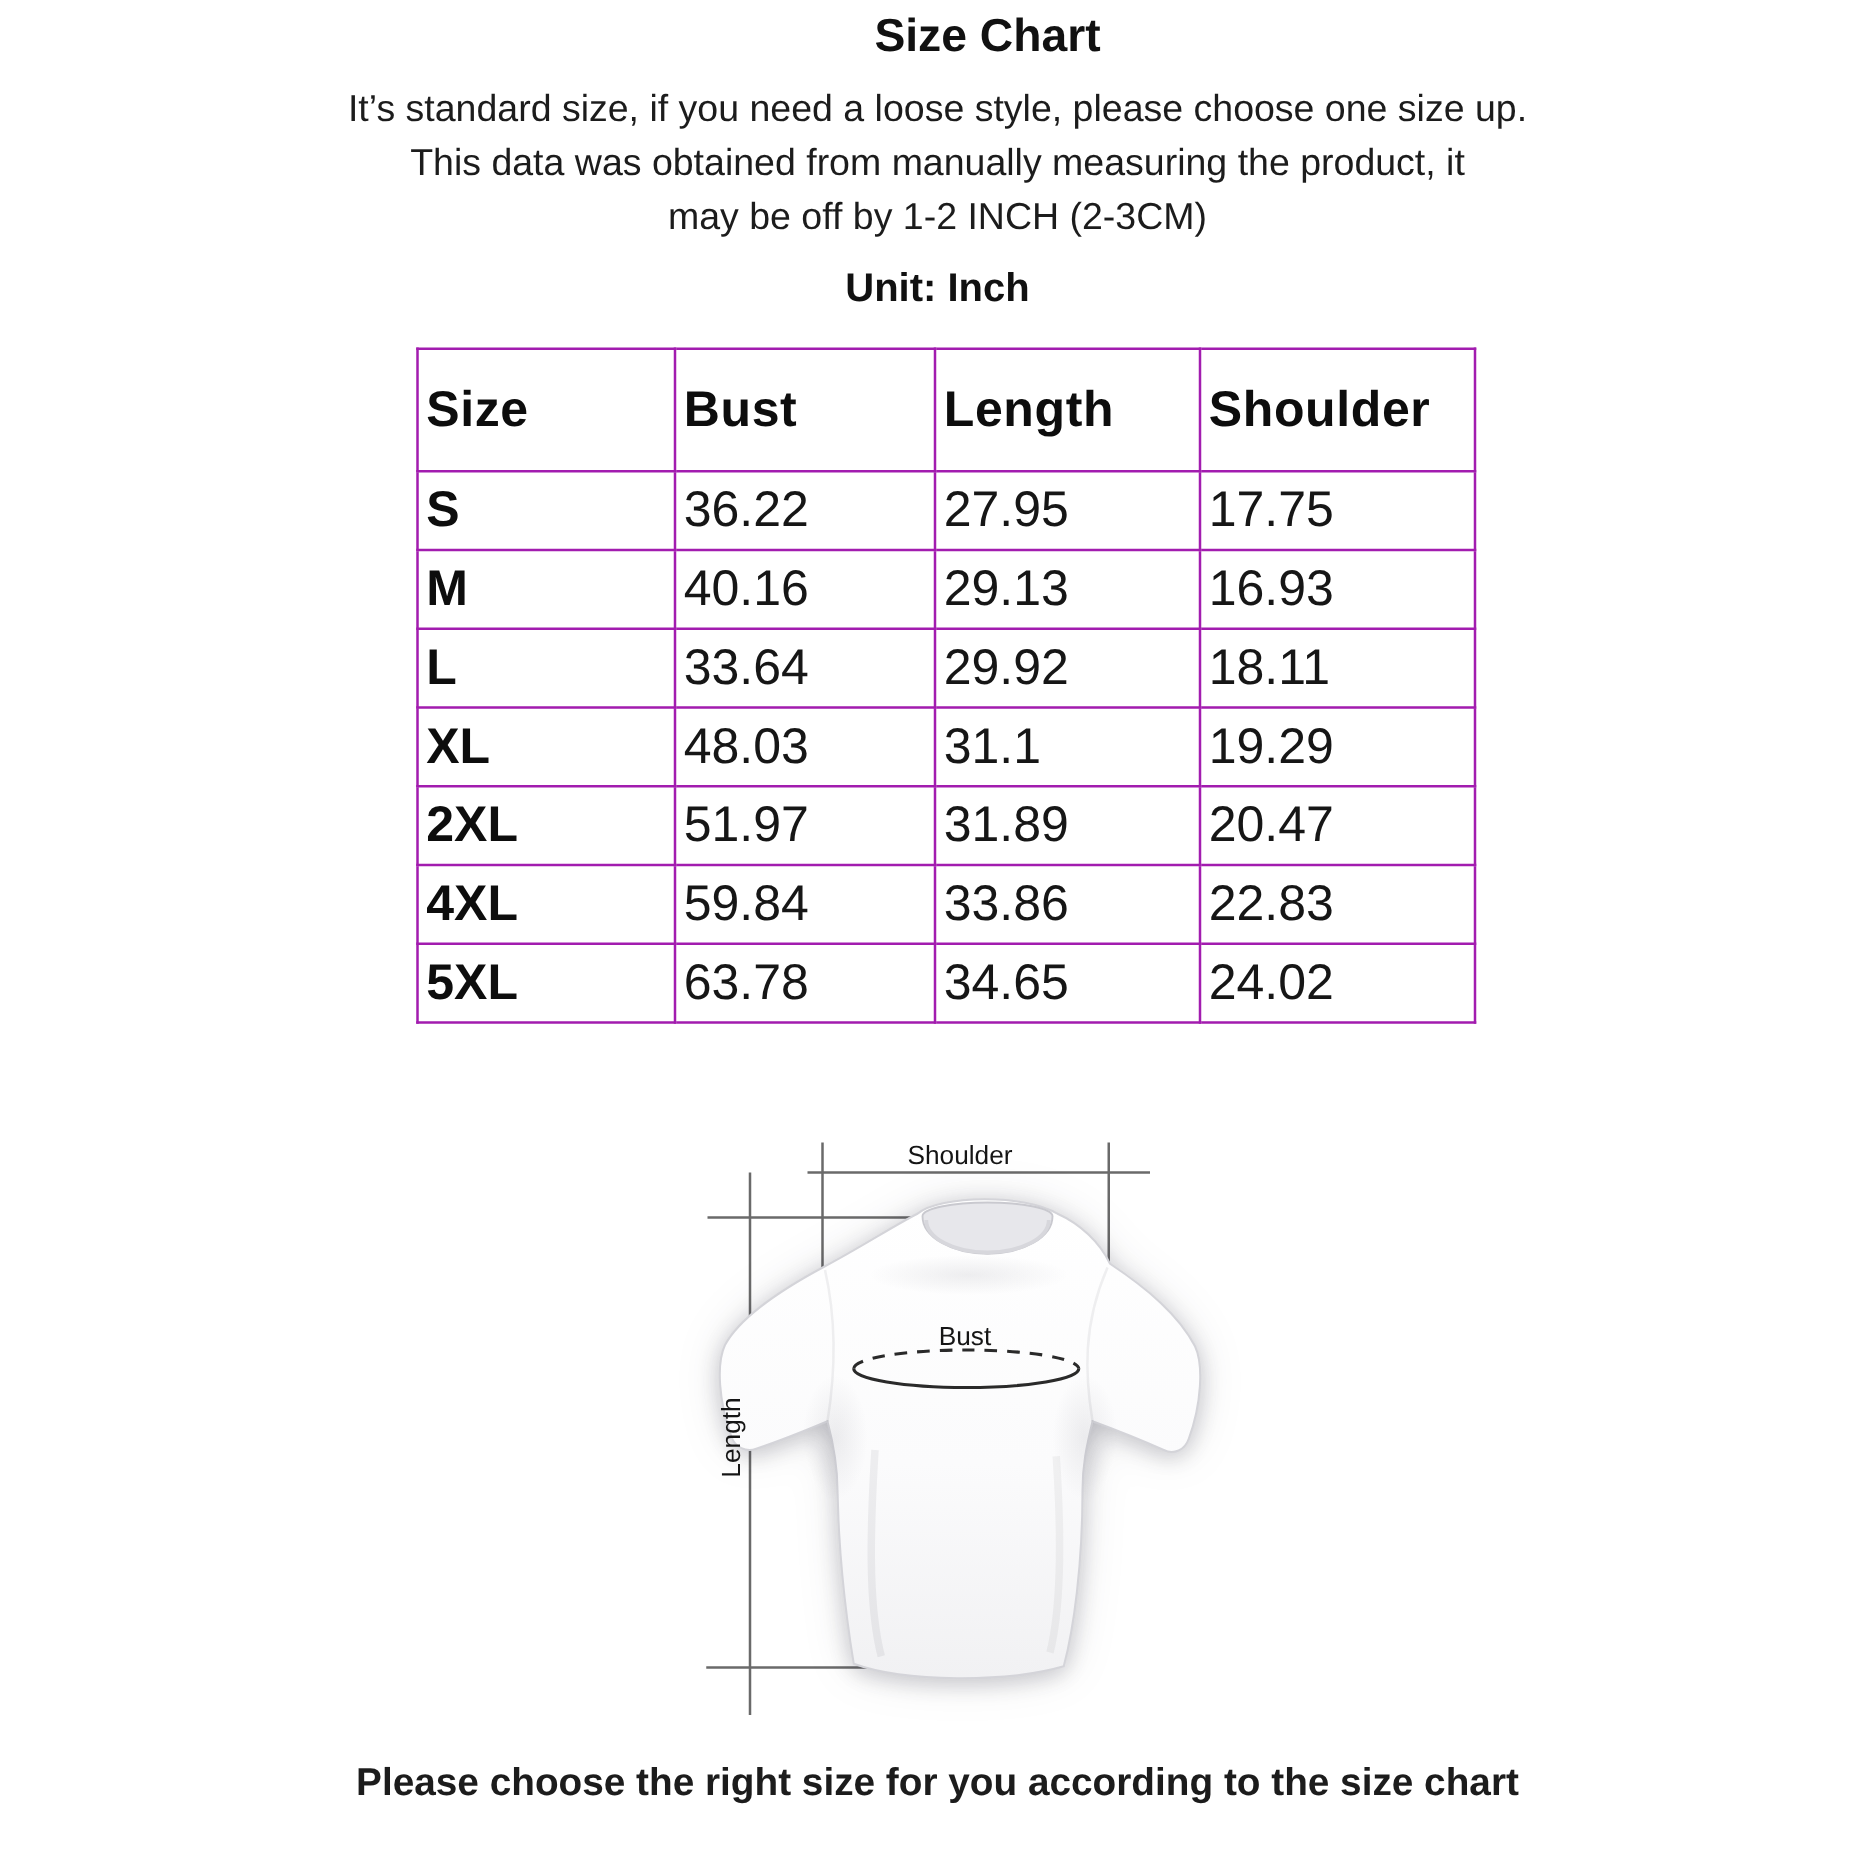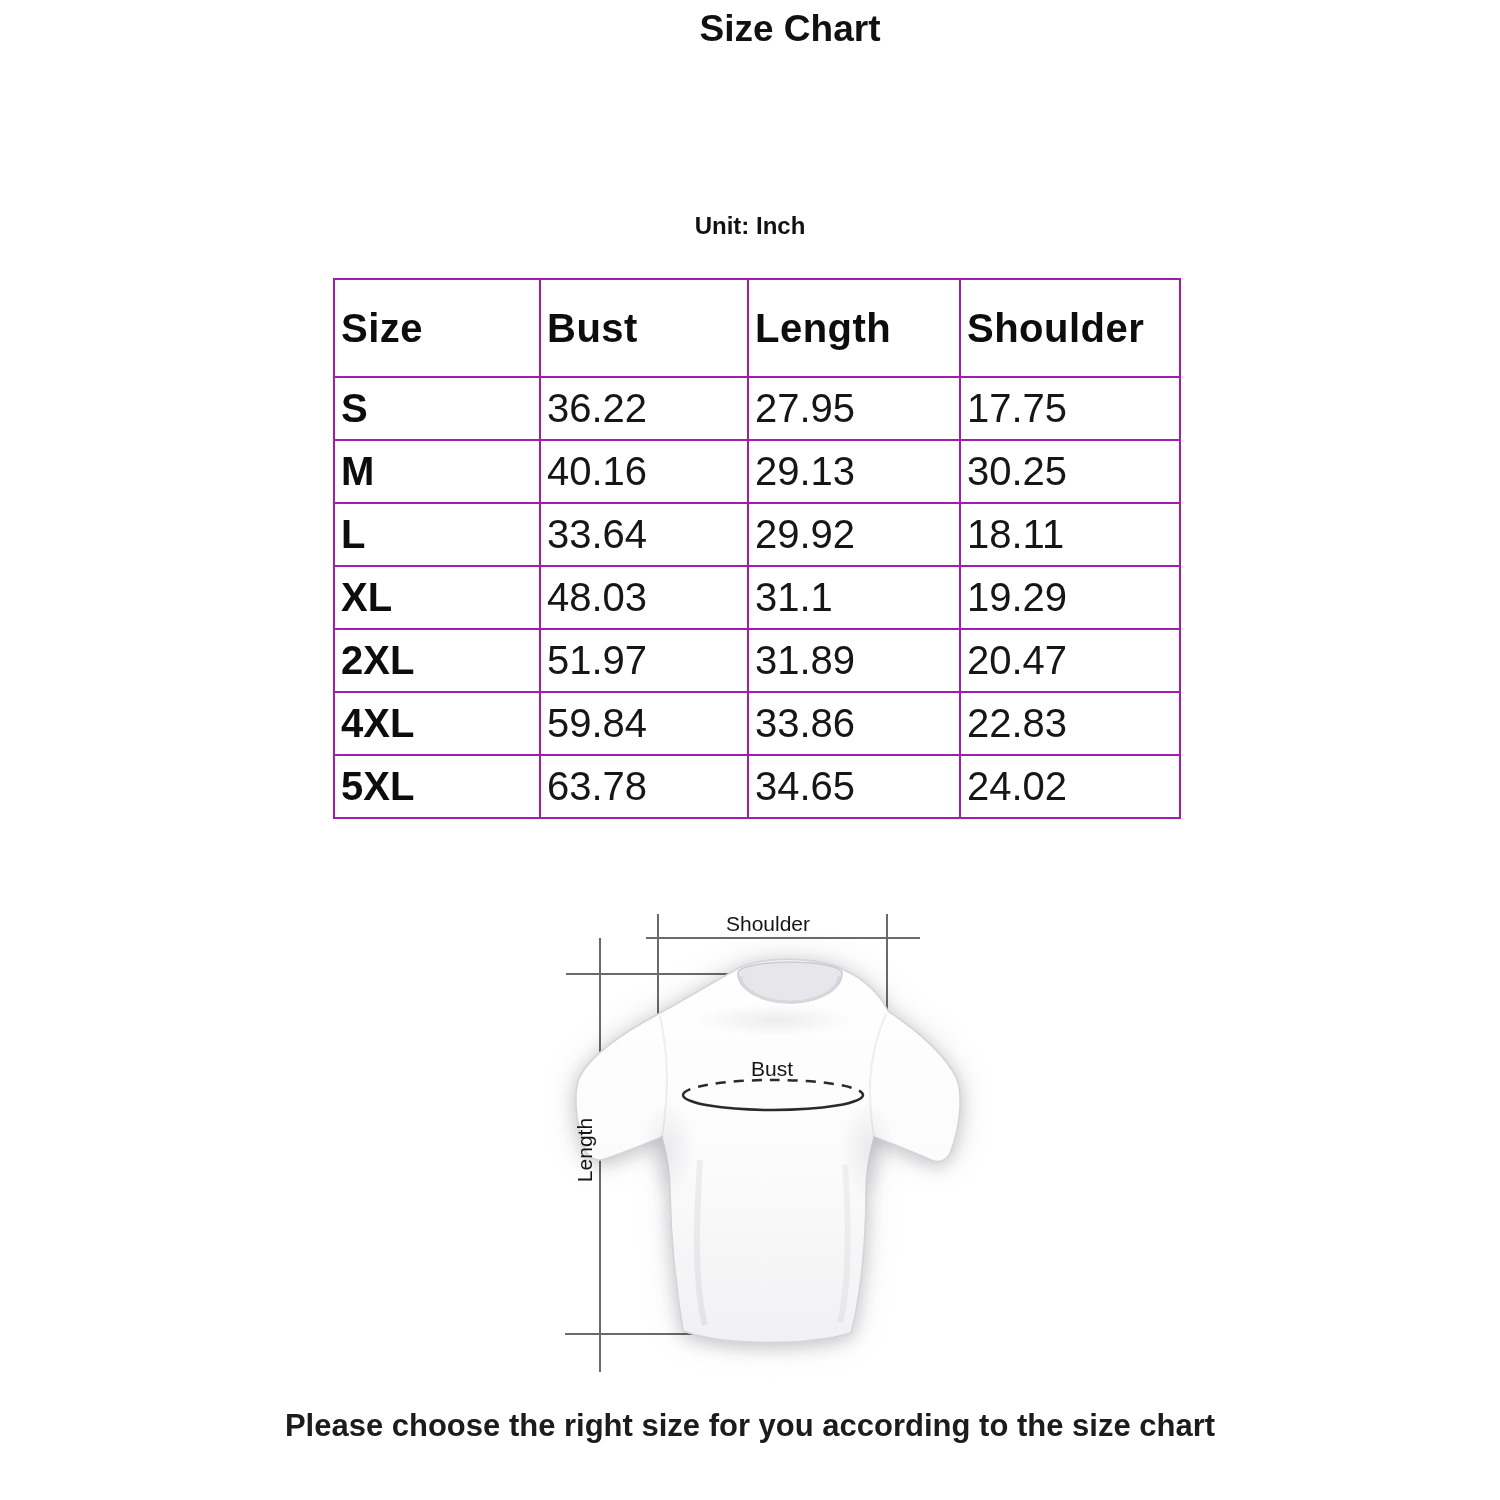--- a/index.html
+++ b/index.html
@@ -10,21 +10,21 @@
   .page-title{
     position:absolute;top:8px;left:0;width:100%;text-align:center;
     font-size:37px;font-weight:700;letter-spacing:0px;color:#111;margin-left:40px;
   }
   .description{
     position:absolute;top:66px;left:0;width:100%;text-align:center;
     font-size:30px;font-weight:400;line-height:43px;color:#1c1c1c;
   }
   .unit-label{
     position:absolute;top:212px;left:0;width:100%;text-align:center;
-    font-size:24px;font-weight:700;color:#111;
+    font-size:32px;font-weight:700;color:#111;
   }
   table.size-table{
     position:absolute;left:333px;top:278px;
     border-collapse:collapse;table-layout:fixed;
   }
   .size-table th,.size-table td{
     border:2px solid #a21caf;
     padding:0 4px 0 6px;text-align:left;vertical-align:middle;
     white-space:nowrap;overflow:hidden;
   }
@@ -47,20 +47,25 @@
   .measure{stroke:#6a6a6a;stroke-width:2;fill:none;}
   .tee-shadowed{filter:drop-shadow(0 4px 9px rgba(30,30,45,0.20)) drop-shadow(0 0 16px rgba(30,30,45,0.10));}
 </style>
 </head>
 <body>
 
 <div class="page">
 
   <div class="page-title">Size Chart</div>
 
+  <div class="description">
+    <div>It’s standard size, if you need a loose style, please choose one size up.</div>
+    <div>This data was obtained from manually measuring the product, it</div>
+    <div>may be off by 1-2 INCH (2-3CM)</div>
+  </div>
 
   <div class="unit-label">Unit: Inch</div>
 
   <table class="size-table">
     <colgroup>
       <col style="width:206px">
         <col style="width:208px">
         <col style="width:212px">
         <col style="width:220px">
     </colgroup>
@@ -76,21 +81,21 @@
       <tr>
         <td class="size-cell">S</td>
         <td>36.22</td>
         <td>27.95</td>
         <td>17.75</td>
       </tr>
       <tr>
         <td class="size-cell">M</td>
         <td>40.16</td>
         <td>29.13</td>
-        <td>30.25</td>
+        <td>16.93</td>
       </tr>
       <tr>
         <td class="size-cell">L</td>
         <td>33.64</td>
         <td>29.92</td>
         <td>18.11</td>
       </tr>
       <tr>
         <td class="size-cell">XL</td>
         <td>48.03</td>

